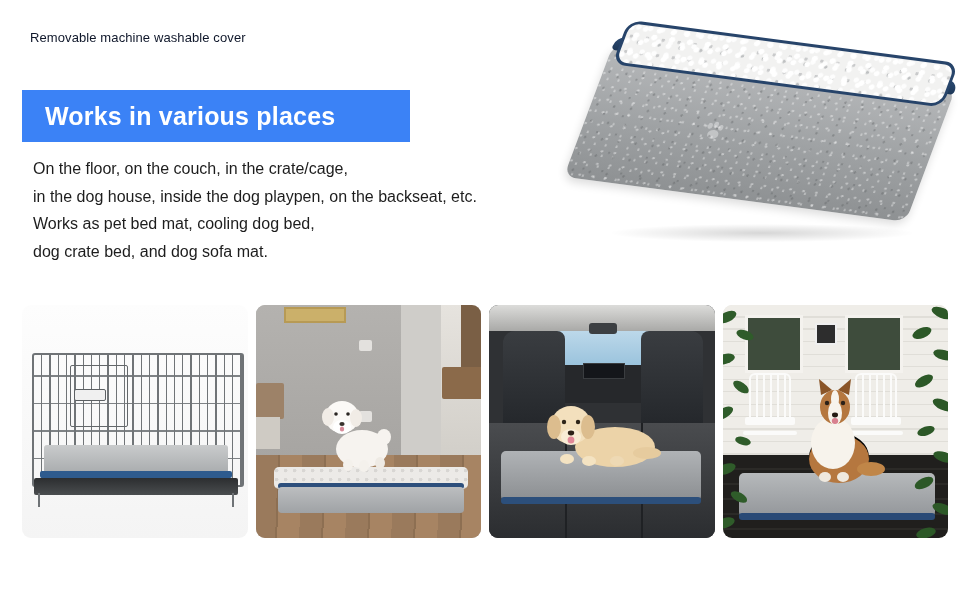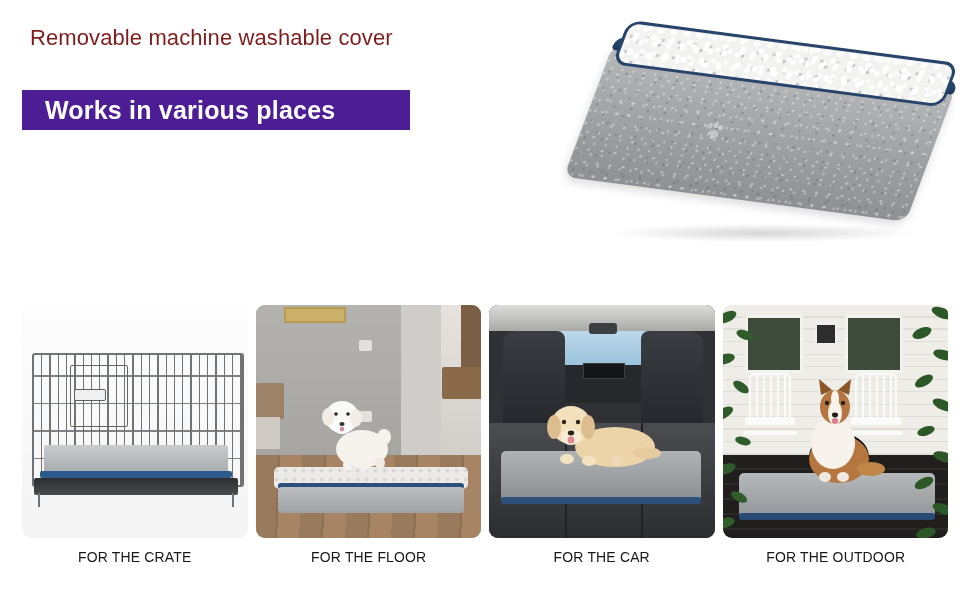--- a/index.html
+++ b/index.html
@@ -24,34 +24,34 @@
   }
 
   
   .intro {
     position: absolute;
     left: 30px;
     top: 24px;
     width: 520px;
   }
   .intro-line {
-    font-size: 22px;
+    font-size: 13px;
     line-height: 27px;
-    color: #7f1d1d;
+    color: #0f172a;
     letter-spacing: .1px;
     white-space: nowrap;
   }
 
   .banner {
     position: absolute;
     left: 22px;
     top: 90px;
     width: 388px;
-    height: 40px;
-    background: #4c1d95;
+    height: 52px;
+    background: #3b82f6;
     display: flex;
     align-items: center;
   }
   .banner-text {
     color: #ffffff;
     font-size: 25px;
     font-weight: bold;
     letter-spacing: .2px;
     padding-left: 23px;
     white-space: nowrap;
@@ -310,20 +310,26 @@
 <div id="page">
 
   <div class="intro">
     <div class="intro-line">Removable machine washable cover</div>
   </div>
 
   <div class="banner">
     <div class="banner-text">Works in various places</div>
   </div>
 
+  <div class="body-copy">
+    <div class="body-line">On the floor, on the couch, in the crate/cage,</div>
+    <div class="body-line">in the dog house, inside the dog playpen, on the backseat, etc.</div>
+    <div class="body-line">Works as pet bed mat, cooling dog bed,</div>
+    <div class="body-line">dog crate bed, and dog sofa mat.</div>
+  </div>
 
   <div class="hero">
     <div class="hero-stage">
       <div class="bed-shadow"></div>
       <div class="bed">
         <div class="bed-side">
           <svg class="bed-paw" viewBox="0 0 24 22">
             <ellipse cx="6" cy="6" rx="2.6" ry="3.4" fill="#f2f3f4"></ellipse>
             <ellipse cx="12" cy="4" rx="2.6" ry="3.4" fill="#f2f3f4"></ellipse>
             <ellipse cx="18" cy="6.6" rx="2.5" ry="3.2" fill="#f2f3f4"></ellipse>
@@ -477,20 +483,14 @@
             <ellipse cx="46" cy="156" rx="11" ry="5" transform="rotate(18 46 156)"></ellipse>
             <ellipse cx="26" cy="182" rx="10" ry="5" transform="rotate(-25 26 182)"></ellipse>
             <ellipse cx="45" cy="208" rx="11" ry="5" transform="rotate(20 45 208)"></ellipse>
             <ellipse cx="28" cy="232" rx="10" ry="5" transform="rotate(-15 28 232)"></ellipse>
           </g>
         </svg>
       </div>
     </div>
   </div>
 
-  <div class="captions">
-    <div class="caption">FOR THE CRATE</div>
-    <div class="caption">FOR THE FLOOR</div>
-    <div class="caption">FOR THE CAR</div>
-    <div class="caption">FOR THE OUTDOOR</div>
-  </div>
 
 </div>
 
 </body></html>

